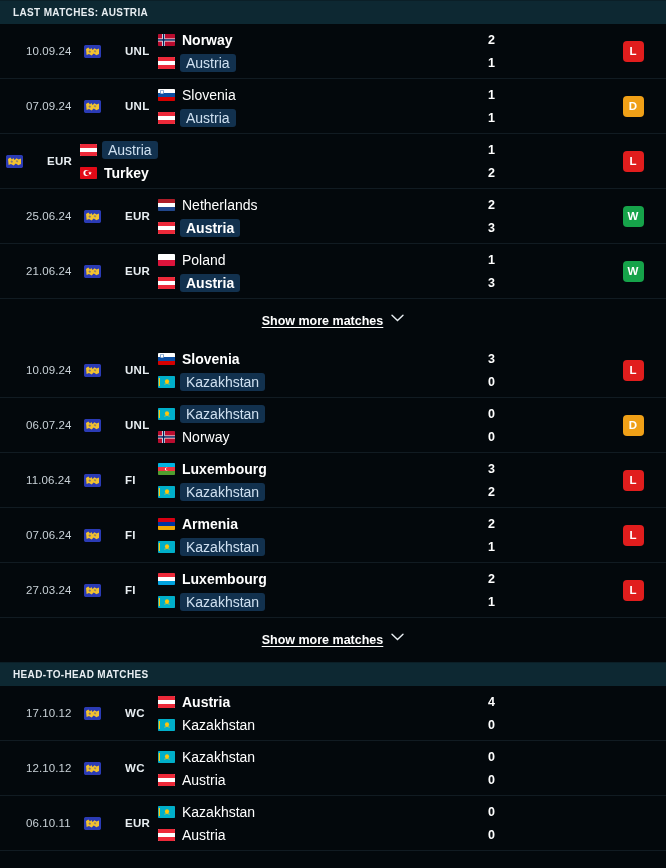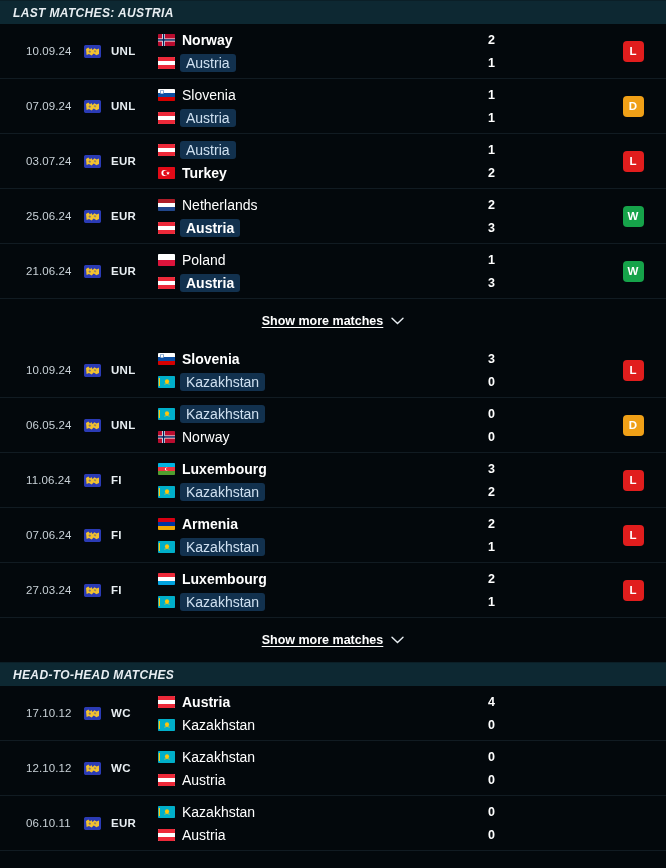--- a/index.html
+++ b/index.html
@@ -14,25 +14,24 @@
   .section-header {
     background: #0d2832;
     height: 24px;
     display: flex;
     align-items: center;
     padding-left: 13px;
     border-top: 1px solid #0b1f27;
   }
   .section-header .title {
     color: #e8eef2;
-    font-size: 12px;
+    font-size: 10px;
     font-weight: bold;
     letter-spacing: 0.35px;
     text-transform: uppercase;
-    font-style: italic;
   }
 
   .match-list { background: #03080c; }
 
   .match-row {
     display: flex;
     align-items: stretch;
     border-bottom: 1px solid #111b22;
     min-height: 49px;
     position: relative;
@@ -52,21 +51,21 @@
     font-size: 11.5px;
     letter-spacing: 0.1px;
     white-space: nowrap;
   }
 
   .col-comp {
     width: 80px;
     flex: 0 0 80px;
     display: flex;
     align-items: center;
-    gap: 10px;
+    gap: 24px;
     padding-left: 6px;
   }
   .comp-icon {
     width: 17px;
     height: 13px;
     border-radius: 2px;
     background: #2b3bb5;
     position: relative;
     overflow: hidden;
     flex: 0 0 17px;
@@ -166,21 +165,20 @@
 
   .show-more-wrap {
     height: 44px;
     display: flex;
     align-items: center;
     justify-content: center;
     background: #03080c;
   }
   .show-more {
     display: inline-flex;
-    align-items: center;
     gap: 8px;
     cursor: pointer;
   }
   .show-more .label {
     color: #ffffff;
     font-size: 12.5px;
     font-weight: bold;
     text-decoration: underline;
     text-underline-offset: 2px;
   }
@@ -287,23 +285,20 @@
         </div>
         <div class="col-scores">
           <div class="score-line">1</div>
           <div class="score-line">1</div>
         </div>
         <div class="col-result">
           <div class="badge D">D</div>
         </div>
       </div>
       <div class="match-row">
-        <div class="col-date">
-          <span>03.07.24</span>
-        </div>
         <div class="col-comp">
           <span class="comp-icon">
             <svg viewBox="0 0 17 13">
               <rect width="17" height="13" rx="2" fill="#2B3BB5"></rect>
               <path d="M2 4 L4.3 2.6 L6 4.4 L7.4 3 L8.6 5 L10.4 3.2 L12.6 4.4 L15 3.4 L15 9 L12.4 10.2 L9.8 8.6 L7.6 10.4 L5 9 L2.6 10 Z" fill="#F2C230"></path>
               <path d="M5.6 5.2 L7 6.6 L6 8 L4.4 6.8 Z" fill="#2B3BB5" opacity="0.55"></path>
               <path d="M10.6 5 L12.4 6 L11.4 7.6 L9.8 6.6 Z" fill="#2B3BB5" opacity="0.45"></path>
             </svg>
           </span>
           <span class="comp-code">EUR</span>
@@ -483,21 +478,21 @@
         <div class="col-scores">
           <div class="score-line">3</div>
           <div class="score-line">0</div>
         </div>
         <div class="col-result">
           <div class="badge L">L</div>
         </div>
       </div>
       <div class="match-row">
         <div class="col-date">
-          <span>06.05.24</span>
+          <span>06.07.24</span>
         </div>
         <div class="col-comp">
           <span class="comp-icon">
             <svg viewBox="0 0 17 13">
               <rect width="17" height="13" rx="2" fill="#2B3BB5"></rect>
               <path d="M2 4 L4.3 2.6 L6 4.4 L7.4 3 L8.6 5 L10.4 3.2 L12.6 4.4 L15 3.4 L15 9 L12.4 10.2 L9.8 8.6 L7.6 10.4 L5 9 L2.6 10 Z" fill="#F2C230"></path>
               <path d="M5.6 5.2 L7 6.6 L6 8 L4.4 6.8 Z" fill="#2B3BB5" opacity="0.55"></path>
               <path d="M10.6 5 L12.4 6 L11.4 7.6 L9.8 6.6 Z" fill="#2B3BB5" opacity="0.45"></path>
             </svg>
           </span>

